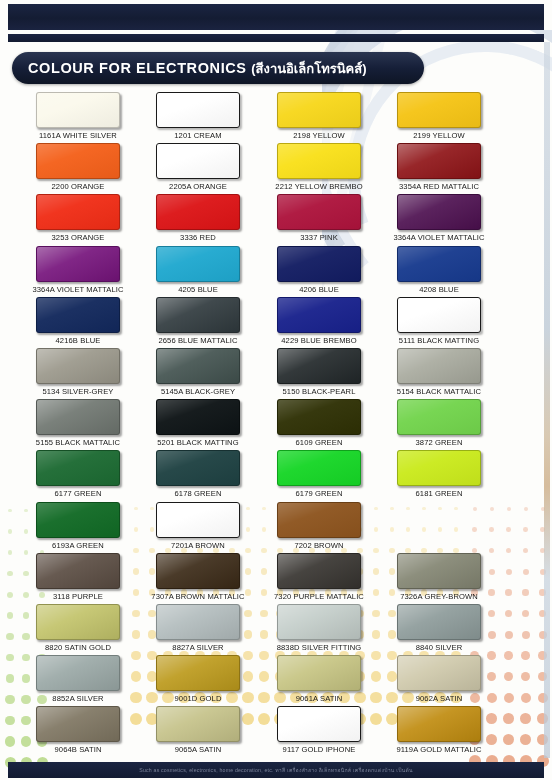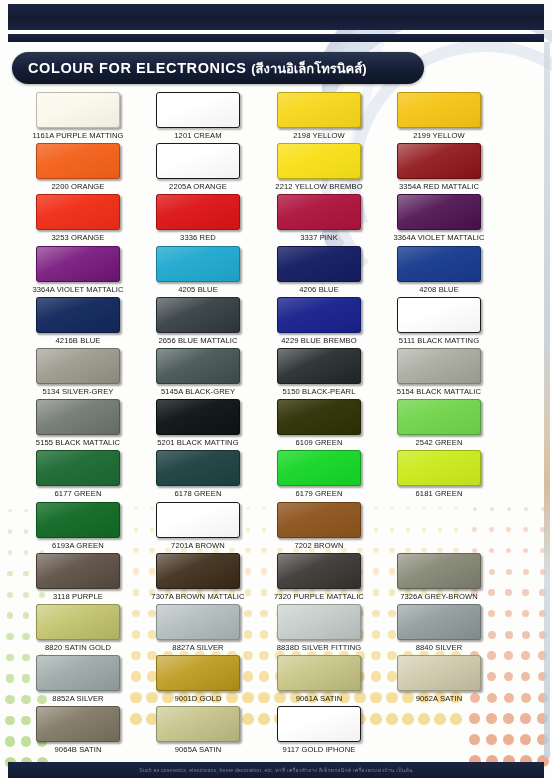--- a/index.html
+++ b/index.html
@@ -539,21 +539,21 @@
       <span>COLOUR FOR ELECTRONICS</span>
       <span class="thai">(สีงานอิเล็กโทรนิคส์)</span>
     </div>
   </div>
 
   <div id="grid">
       <div class="cell" style="left: 30px; top: 0px;">
         <div class="swatch" title="1161A WHITE MATTING" style="margin-left: 6px; background: rgb(251, 249, 236);">
           <div class="sheen"></div>
         </div>
-        <div class="label">1161A PURPLE MATTING</div>
+        <div class="label">1161A WHITE SILVER</div>
       </div>
       <div class="cell" style="left: 150px; top: 0px;">
         <div class="swatch outline" title="1201 CREAM" style="margin-left: 6px; background: rgb(255, 255, 255);">
           <div class="sheen"></div>
         </div>
         <div class="label">1201 CREAM</div>
       </div>
       <div class="cell" style="left: 271px; top: 0px;">
         <div class="swatch" title="2198 YELLOW" style="margin-left: 6px; background: rgb(247, 215, 27);">
           <div class="sheen"></div>
@@ -701,21 +701,21 @@
       <div class="cell" style="left: 271px; top: 307.2px;">
         <div class="swatch" title="6109 GREEN" style="margin-left: 6px; background: rgb(46, 48, 4);">
           <div class="sheen"></div>
         </div>
         <div class="label">6109 GREEN</div>
       </div>
       <div class="cell" style="left: 391px; top: 307.2px;">
         <div class="swatch" title="6137 GREEN" style="margin-left: 6px; background: rgb(114, 212, 76);">
           <div class="sheen"></div>
         </div>
-        <div class="label">2542 GREEN</div>
+        <div class="label">3872 GREEN</div>
       </div>
       <div class="cell" style="left: 30px; top: 358.4px;">
         <div class="swatch" title="6177 GREEN" style="margin-left: 6px; background: rgb(28, 106, 50);">
           <div class="sheen"></div>
         </div>
         <div class="label">6177 GREEN</div>
       </div>
       <div class="cell" style="left: 150px; top: 358.4px;">
         <div class="swatch" title="6178 GREEN" style="margin-left: 6px; background: rgb(30, 65, 66);">
           <div class="sheen"></div>
@@ -834,20 +834,26 @@
         <div class="swatch metallic" title="9065A SATIN" style="margin-left: 6px; background: rgb(197, 194, 137);">
           <div class="sheen"></div>
         </div>
         <div class="label">9065A SATIN</div>
       </div>
       <div class="cell" style="left: 271px; top: 614.4px;">
         <div class="swatch outline" title="9117 GOLD IPHONE" style="margin-left: 6px; background: rgb(255, 255, 255);">
           <div class="sheen"></div>
         </div>
         <div class="label">9117 GOLD IPHONE</div>
+      </div>
+      <div class="cell" style="left: 391px; top: 614.4px;">
+        <div class="swatch metallic" title="9119A GOLD MATTALIC" style="margin-left: 6px; background: rgb(192, 140, 16);">
+          <div class="sheen"></div>
+        </div>
+        <div class="label">9119A GOLD MATTALIC</div>
       </div>
     </div>
 
   <div class="footer-bar">
     <span class="footer-text">Such as cosmetics, electronics, home decoration, etc. ทาสี เครื่องสำอาง อิเล็กทรอนิกส์ เครื่องตกแต่งบ้าน เป็นต้น</span>
   </div>
 
 </div>
 
 </body></html>

